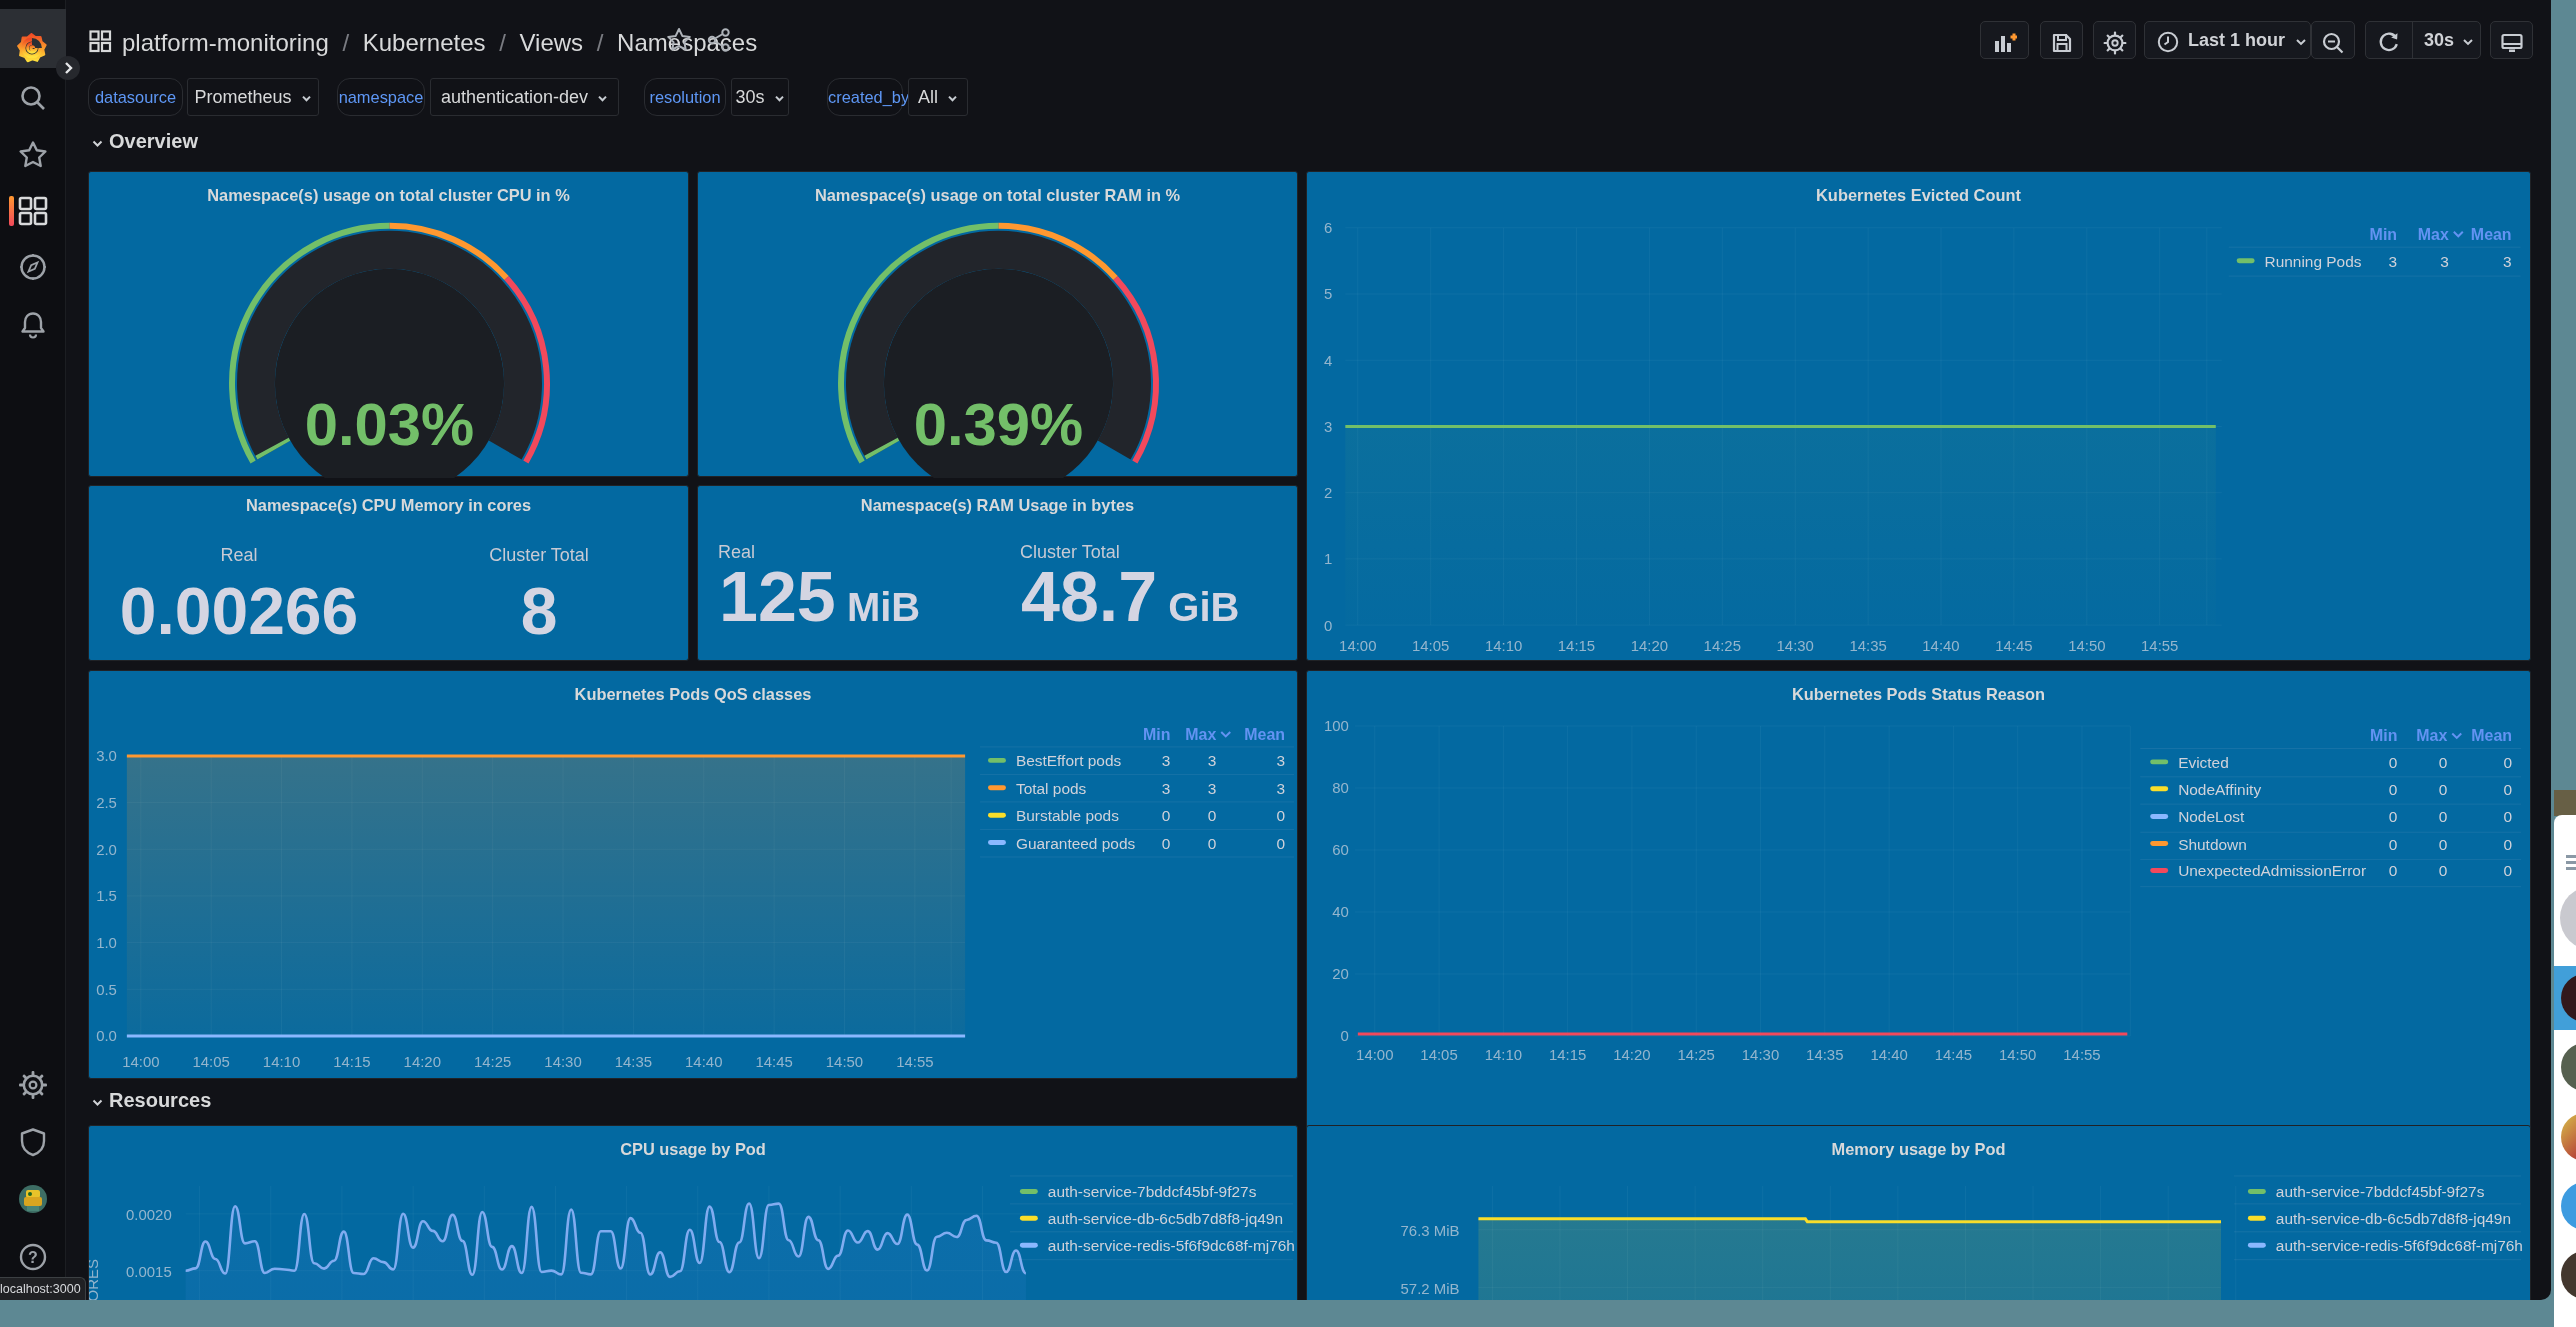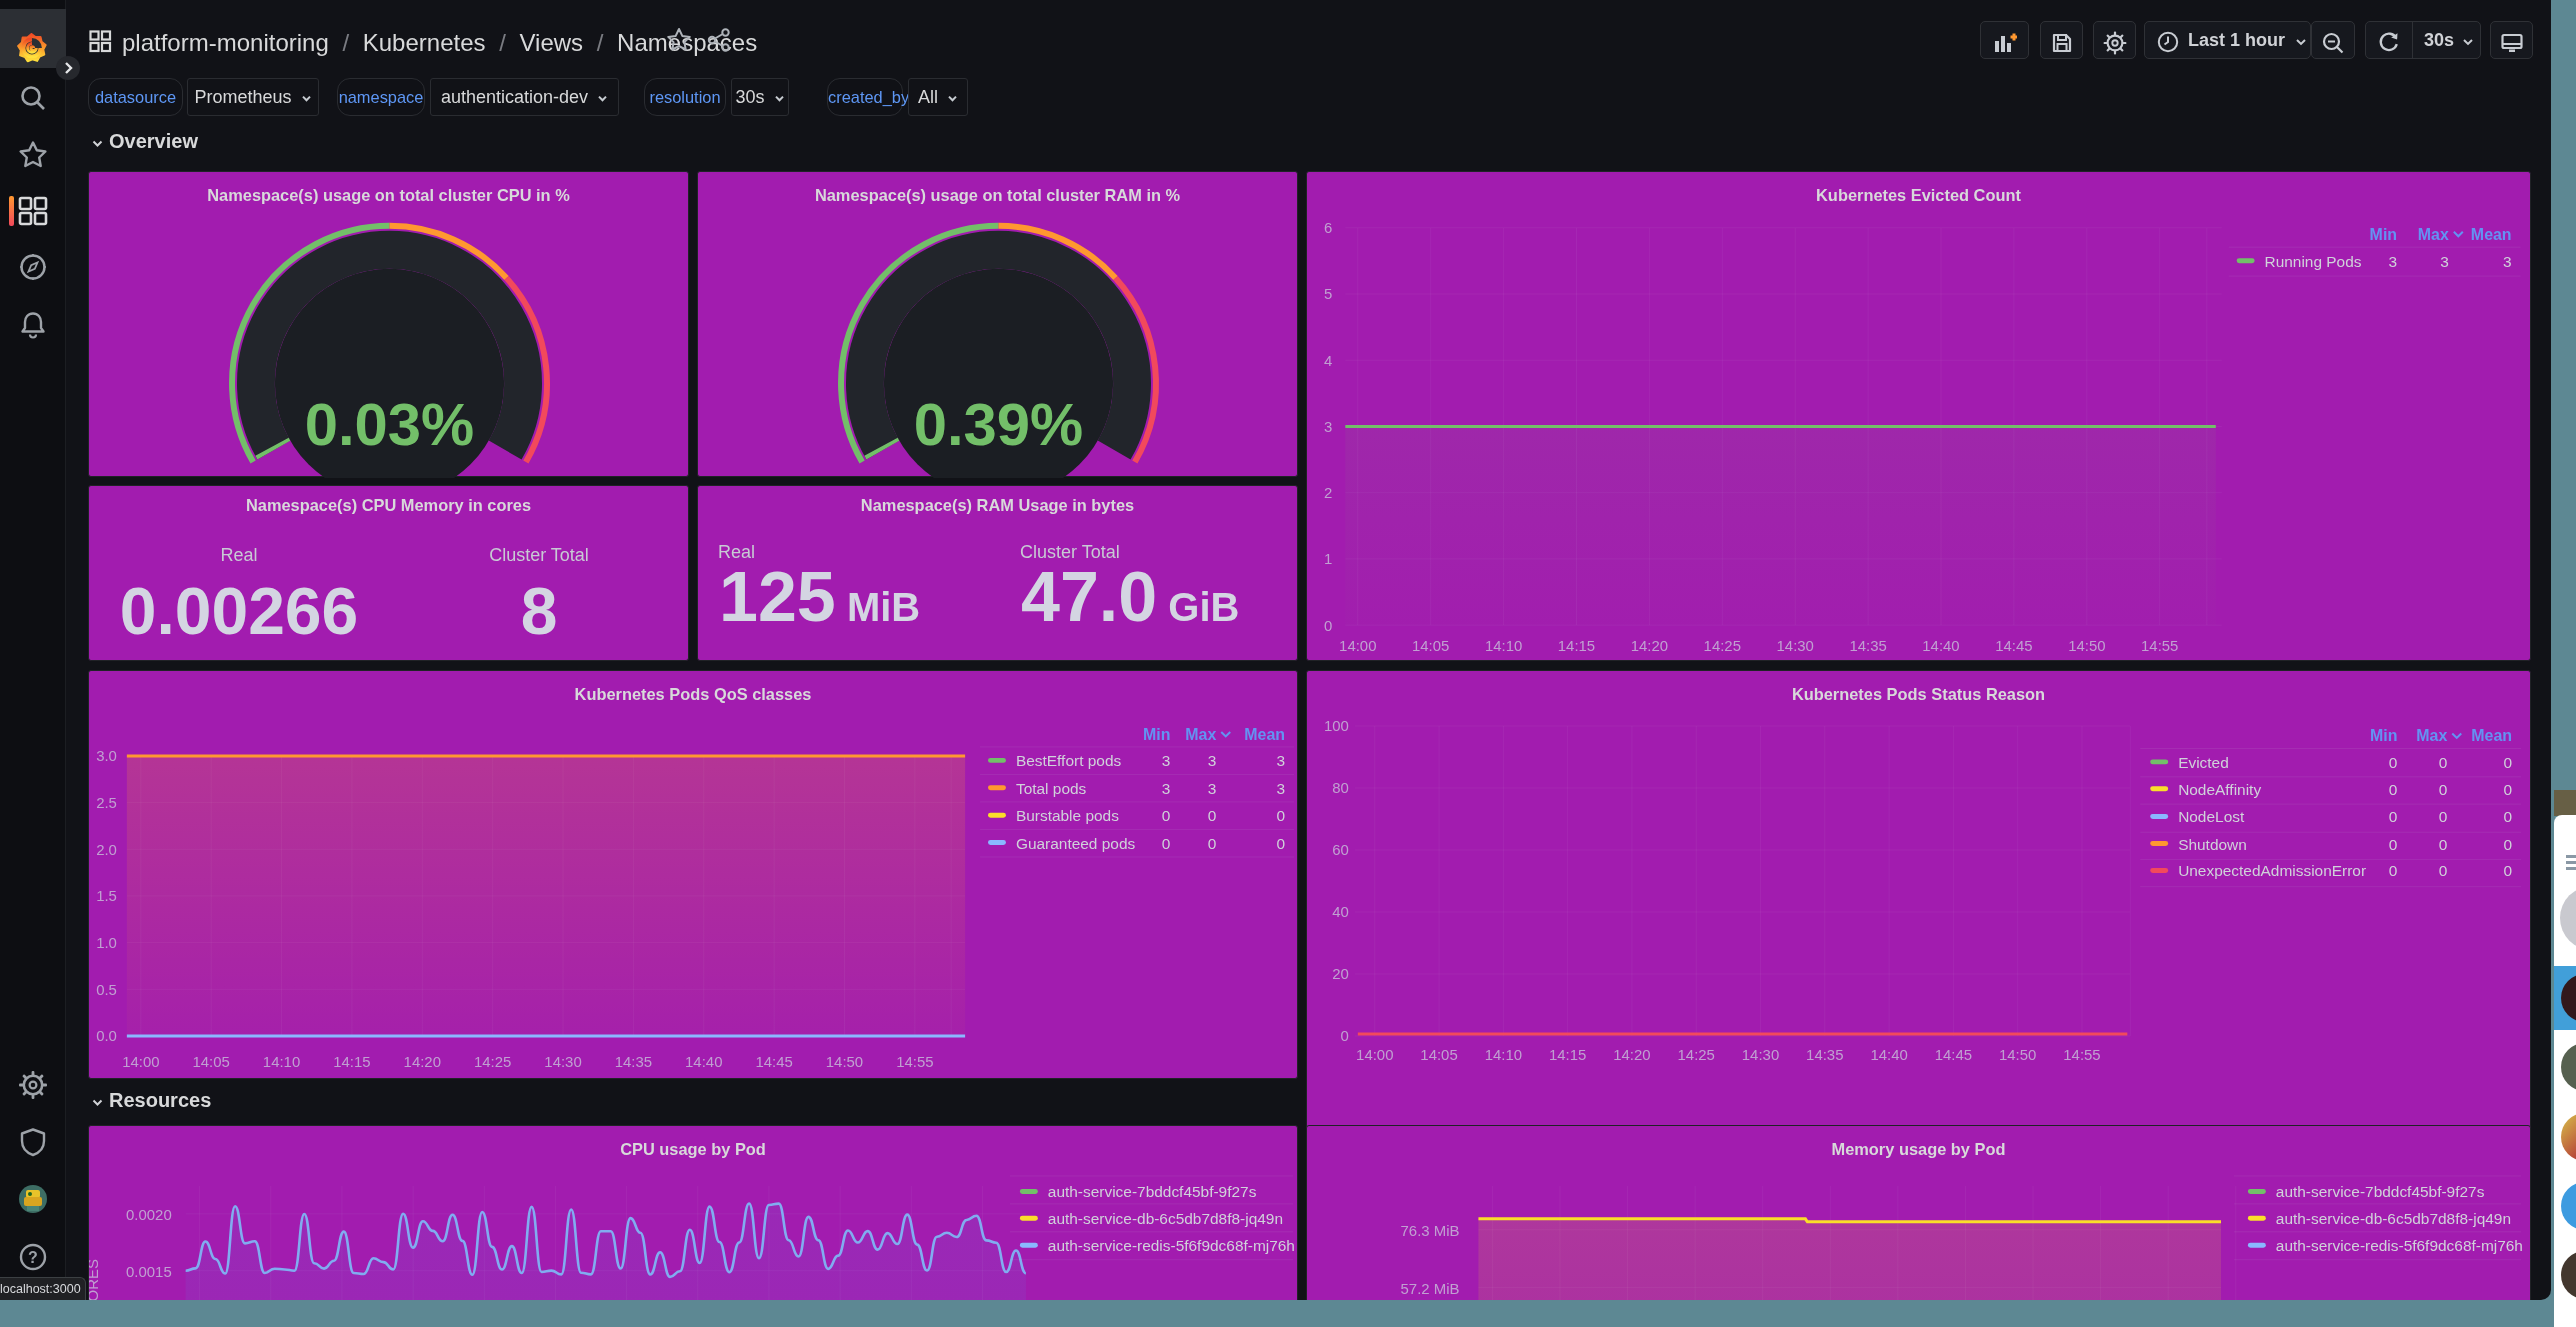--- a/index.html
+++ b/index.html
@@ -1,18 +1,18 @@
 <!DOCTYPE html>
 <html><head><meta charset="utf-8">
 <style>
 * { margin:0; padding:0; box-sizing:border-box; }
 html,body { width:2576px; height:1328px; background:#5d8893; font-family:"Liberation Sans",sans-serif; overflow:hidden; }
 .abs { position:absolute; }
 #win { position:absolute; left:0; top:0; width:2551px; height:1300px; background:#111217; border-radius:0 0 10px 10px; overflow:hidden; }
-.panel { position:absolute; background:#a21caf; border:1px solid #202226; border-radius:3px; }
+.panel { position:absolute; background:#0369a1; border:1px solid #202226; border-radius:3px; }
 .ptitle { position:absolute; width:100%; text-align:center; font-size:16.4px; font-weight:bold; color:#d8d9da; }
 .bc { font-size:24px; color:#d8d9da; }
 .bsep { color:rgba(210,212,218,0.55); padding:0 7px; }
 .tbtn { position:absolute; top:21px; height:38px; background:#16181e; border:1px solid #2f3136; border-radius:5px; display:flex; align-items:center; justify-content:center; }
 .tbt { font-size:18px; font-weight:bold; color:#d0d2d6; }
 .vlabel { position:absolute; top:78px; height:38px; background:#101116; border:1px solid #2a2c31; border-radius:13px; color:#5e97f5; font-size:16.4px; text-align:center; line-height:36px; }
 .vvalue { position:absolute; top:78px; height:38px; background:#111217; border:1px solid #2a2c31; border-radius:3px; color:#d8d9da; font-size:18px; display:flex; align-items:center; justify-content:center; }
 .sect { font-size:20px; font-weight:bold; color:#d8d9da; }
 .statlab { font-size:18px; color:#c8cad4; }
 .statval { font-weight:bold; color:#d4d5e2; line-height:1; }
@@ -357,21 +357,21 @@
 <div class="abs statlab" style="left:0;top:59px;width:300px;text-align:center">Real</div>
 <div class="abs statval" style="left:0;top:92px;width:300px;text-align:center;font-size:66px">0.00266</div>
 <div class="abs statlab" style="left:300px;top:59px;width:300px;text-align:center">Cluster Total</div>
 <div class="abs statval" style="left:300px;top:92px;width:300px;text-align:center;font-size:66px">8</div>
     </div>
     <div class="panel" style="left:697px;top:485px;width:601px;height:176px">
       <div class="ptitle" style="top:10px">Namespace(s) RAM Usage in bytes</div>
 <div class="abs statlab" style="left:20px;top:56px">Real</div>
 <div class="abs" style="left:21px;top:76px;white-space:nowrap"><span class="statval" style="font-size:70px">125</span><span class="statval" style="font-size:40px"> MiB</span></div>
 <div class="abs statlab" style="left:322px;top:56px">Cluster Total</div>
-<div class="abs" style="left:323px;top:76px;white-space:nowrap"><span class="statval" style="font-size:70px">47.0</span><span class="statval" style="font-size:40px"> GiB</span></div>
+<div class="abs" style="left:323px;top:76px;white-space:nowrap"><span class="statval" style="font-size:70px">48.7</span><span class="statval" style="font-size:40px"> GiB</span></div>
     </div>
     <div class="panel" style="left:88px;top:670px;width:1210px;height:409px">
       <div class="ptitle" style="top:14px">Kubernetes Pods QoS classes</div>
       <div class="abs" style="left:0;top:0">
         <svg width="1210" height="409" viewBox="0 0 1214 410">
           <defs>
             <linearGradient id="qfill" x1="0" y1="0" x2="0" y2="1">
               <stop offset="0" stop-color="#FF9830" stop-opacity="0.20"></stop>
               <stop offset="1" stop-color="#FF9830" stop-opacity="0.035"></stop>
             </linearGradient>

